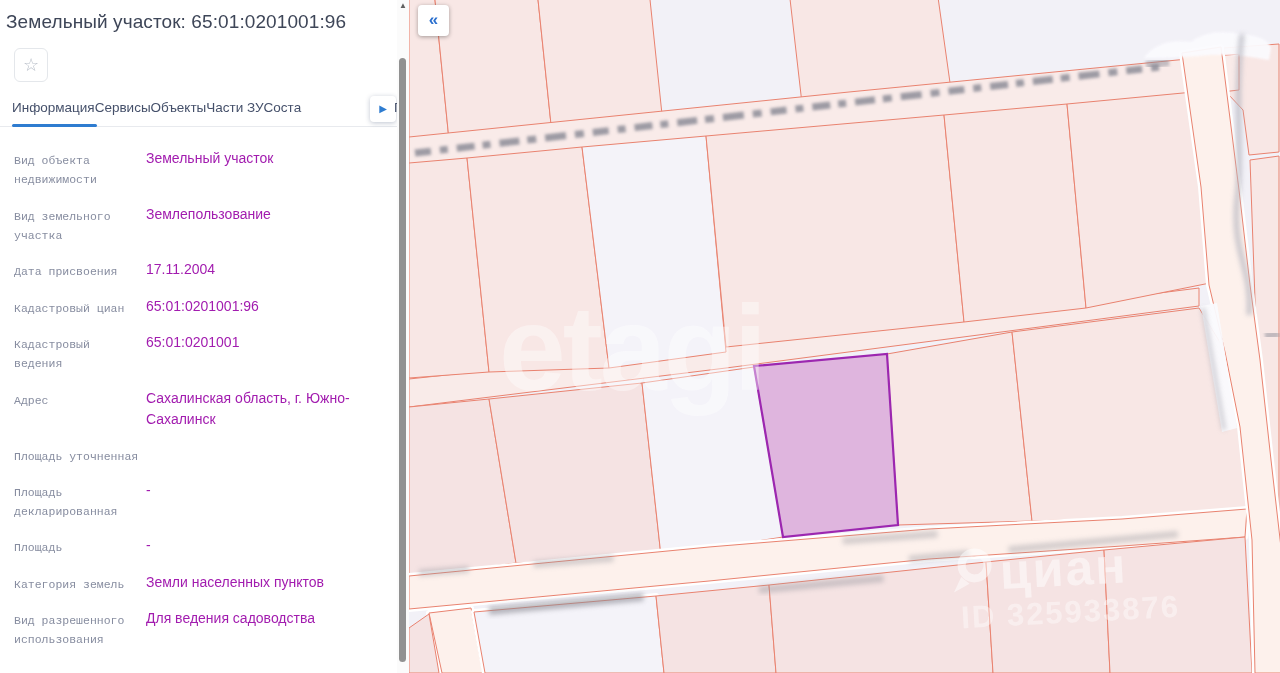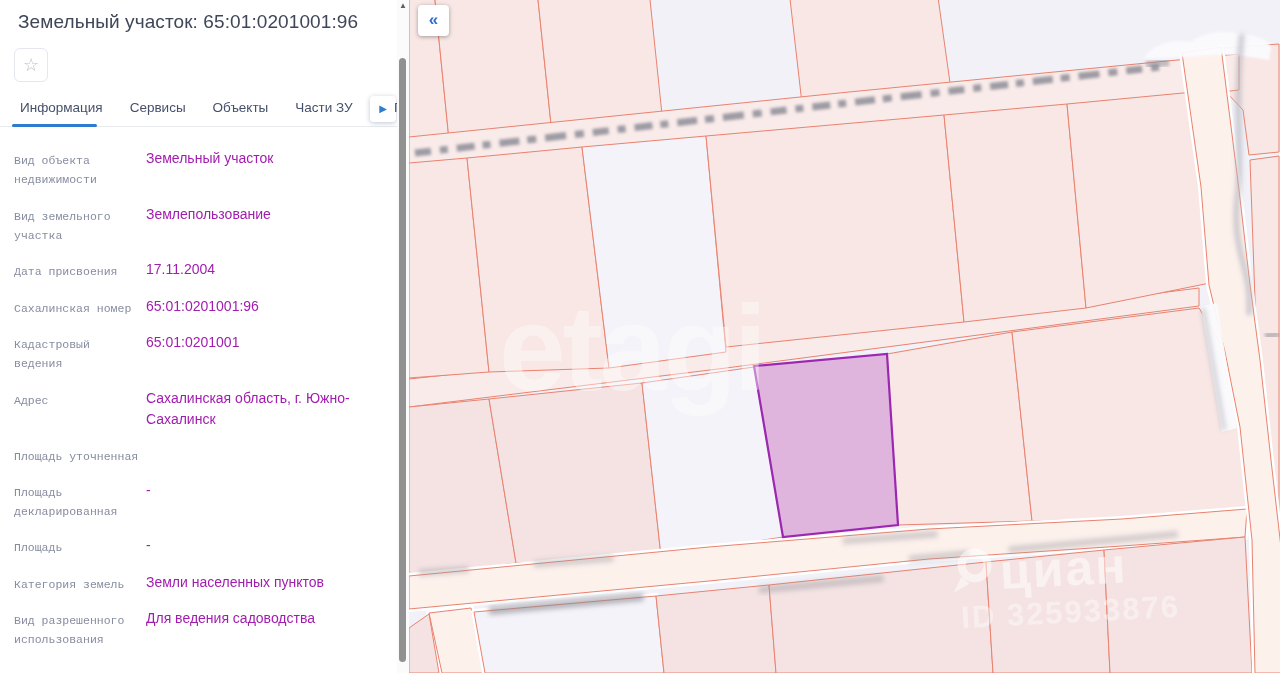--- a/index.html
+++ b/index.html
@@ -1,25 +1,25 @@
 <!DOCTYPE html>
 <html style="--accent: #2e7cd0; --map_background: #f2f1f7; --parcel_fill: #f8e7e5; --parcel_stroke: #e9826f; --road_fill: #f9ebe9; --road_light_fill: #fdf1ec; --empty_parcel_fill: #f4f3f9; --highlight_fill: #d9a6d7; --highlight_stroke: #9c27b0; --watermark: #ffffff;"><head>
 <meta charset="utf-8">
 <style>
   html,body{margin:0;padding:0;background:#fff;font-family:"Liberation Sans",sans-serif;}
   .stage{position:relative;width:1280px;height:673px;overflow:hidden;background:#fff;}
 
   
   .sidebar{position:absolute;left:0;top:0;width:397px;height:673px;background:#fff;overflow:hidden;}
-  .panel-title{margin:11px 18px 0 18px;font-size:19px;font-weight:500;color:#3e4658;letter-spacing:.1px;}
+  .panel-title{margin:11px 18px 0 6px;font-size:19px;font-weight:500;color:#3e4658;letter-spacing:.1px;}
   .fav-btn{display:flex;align-items:center;justify-content:center;margin:15px 0 0 14px;width:34px;height:34px;
            background:#fff;border:1px solid #e4e7eb;border-radius:6px;cursor:pointer;padding:0;}
   .fav-btn .star{font-size:18px;line-height:1;color:#b9bfc9;}
   .tabs{position:relative;margin-top:13px;height:31px;border-bottom:1px solid #e8eaee;
-        display:flex;gap:27px;padding-left:20px;font-size:13.5px;color:#45506a;white-space:nowrap;}
+        display:flex;padding-left:12px;font-size:13.5px;color:#45506a;white-space:nowrap;}
   .tab{padding-top:5px;cursor:pointer;}
   .tab-underline{position:absolute;left:12px;bottom:-1px;width:85px;height:3px;background:var(--accent,#2e7cd0);border-radius:2px;}
   .tab-scroll{position:absolute;left:370px;top:1px;width:26px;height:26px;background:#fff;border:0;border-radius:4px;
               box-shadow:0 1px 5px rgba(40,60,100,.3);cursor:pointer;display:flex;align-items:center;justify-content:center;padding:0;}
   .tab-scroll .chev{color:var(--accent,#2e7cd0);font-size:10px;line-height:1;}
   .tab-sliver{position:absolute;left:394px;top:5px;width:4px;overflow:hidden;font-size:13.5px;color:#45506a;}
   .fields{margin:21px 18px 0 14px;padding:0;}
   .frow{display:grid;grid-template-columns:126px 1fr;column-gap:6px;margin-bottom:14px;}
   .frow dt{font-size:11.5px;line-height:1.68;color:#878da0;padding-top:3px;font-weight:400;font-family:Liberation Mono, monospace;}
   .frow dd{margin:0;font-size:14px;line-height:1.5;color:#a21caf;}
@@ -77,21 +77,21 @@
         </div>
       <div class="frow">
           <dt>Вид земельного участка</dt>
           <dd>Землепользование</dd>
         </div>
       <div class="frow">
           <dt>Дата присвоения</dt>
           <dd>17.11.2004</dd>
         </div>
       <div class="frow">
-          <dt>Сахалинская номер</dt>
+          <dt>Кадастровый циан</dt>
           <dd>65:01:0201001:96</dd>
         </div>
       <div class="frow">
           <dt>Кадастровый ведения</dt>
           <dd>65:01:0201001</dd>
         </div>
       <div class="frow">
           <dt>Адрес</dt>
           <dd>Сахалинская область, г. Южно-Сахалинск</dd>
         </div>

